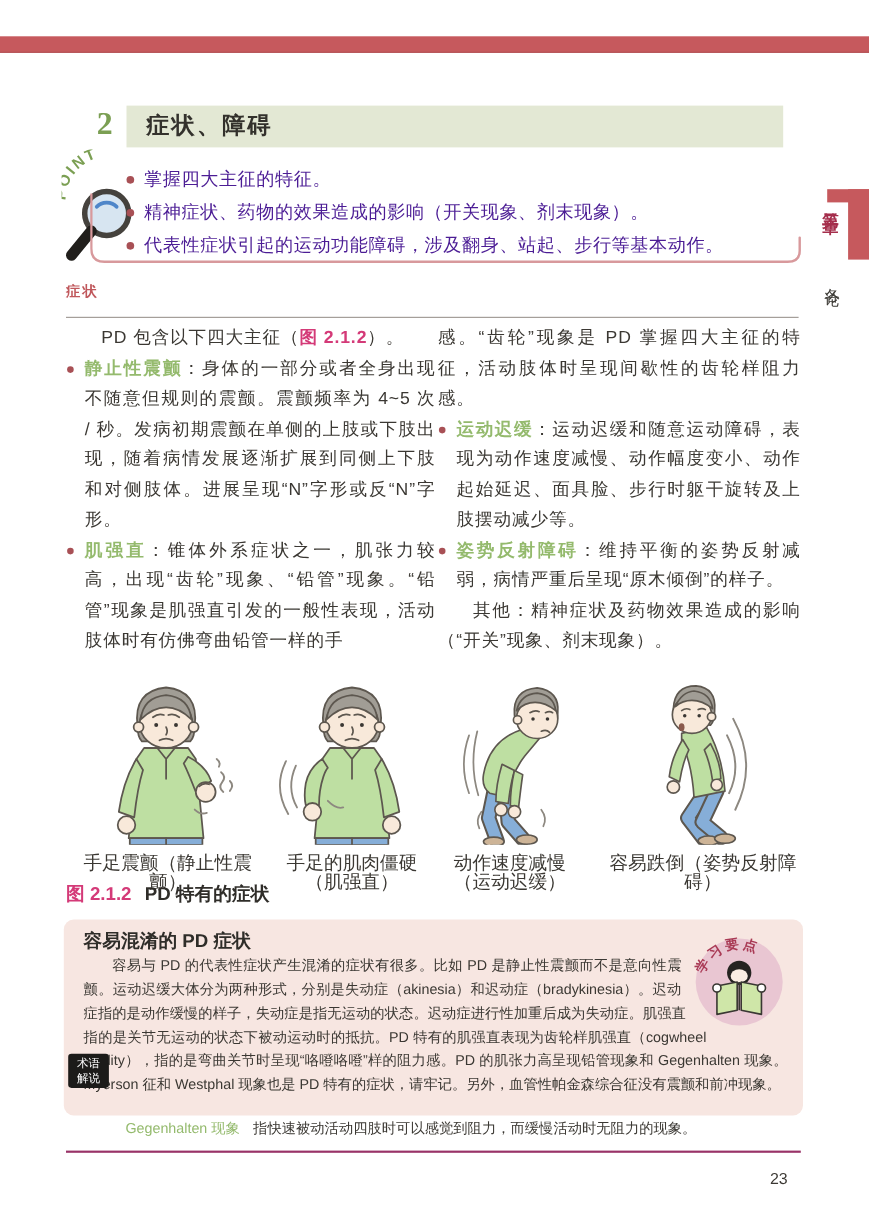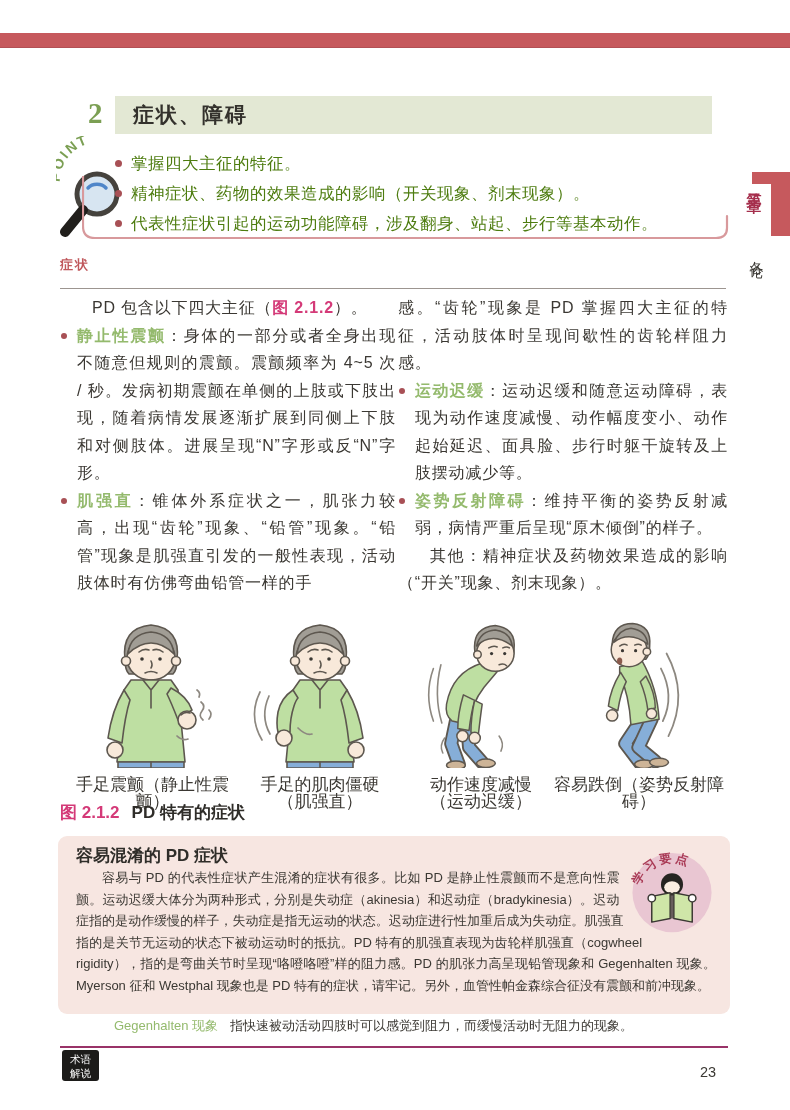--- a/index.html
+++ b/index.html
@@ -16,21 +16,21 @@
   .ch-band { position:absolute; left:115px; top:96px; width:597px; height:38px;
              background:var(--band-green-bg,#e3e8d4); }
   .ch-title { position:absolute; left:18px; top:0; line-height:38px; font-size:21px;
               font-weight:bold; color:#33312c; letter-spacing:2px; }
 
   
   .point-icon { position:absolute; left:56px; top:136px; width:82px; height:102px; }
   .point-bracket { position:absolute; left:82px; top:176px; width:648px; height:68px; }
   .point-list { position:absolute; left:114px; top:148px; width:612px; }
   .point-item { position:relative; padding-left:17px; line-height:30px; font-size:16.5px;
-                color:#4d7c0f; letter-spacing:0.5px; }
+                color:#4c1d95; letter-spacing:0.5px; }
   .point-dot { position:absolute; left:1px; top:12px; width:7px; height:7px; border-radius:50%;
                background:var(--bullet-red,#a85055); }
 
   
   .tab-cap { position:absolute; left:752px; top:172px; width:38px; height:12px; background:var(--band-red,#c6595d); }
   .tab-bar { position:absolute; left:771px; top:172px; width:19px; height:64px; background:var(--band-red,#c6595d); }
   .tab-chapter { position:absolute; left:744px; top:181px; writing-mode:vertical-rl; font-size:15px;
                  font-weight:bold; color:var(--tab-text-red,#a52e4c); letter-spacing:2px; }
   .tab-part { position:absolute; left:748px; top:250px; writing-mode:vertical-rl; font-size:14px;
               color:#3a3833; letter-spacing:4px; }
@@ -48,37 +48,37 @@
   .bullet { position:relative; padding-left:17px; }
   .bullet-dot { position:absolute; left:1px; top:11px; width:6px; height:6px; border-radius:50%;
                 background:var(--bullet-red,#a85055); }
   .term { color:var(--term-green,#94ba6d); font-weight:bold; }
   .figref { color:var(--figref-pink,#d43a78); font-weight:bold; }
 
   
   .figures { position:absolute; left:60px; top:616px; width:668px; display:flex; align-items:flex-start; }
   .fig-cell { display:flex; flex-direction:column; align-items:center; }
   .fig-cell.c1 { width:185px; } .fig-cell.c2 { width:150px; }
-  .fig-cell.c3 { width:155px;align-items:flex-end; } .fig-cell.c4 { width:178px; }
+  .fig-cell.c3 { width:155px; } .fig-cell.c4 { width:178px; }
   .fig-svg { height:152px; display:block; }
   .fig-caption { margin-top:8px; font-size:17px; line-height:17px; color:#3b3833; text-align:center; }
   .fig-cell.c3 .fig-caption { width:120px; text-align:left; }
 
   .figure-caption { position:absolute; left:60px; top:801px; font-size:17px; font-weight:bold; color:#2f2d29; }
   .figure-caption .label { color:var(--figref-pink,#d43a78); margin-right:12px; }
 
   
   .note-box { position:absolute; left:58px; top:836px; width:672px; height:178px;
               background:var(--box-pink-bg,#f7e6e1); border-radius:9px; padding:9px 14px 6px 18px; }
   .stamp { float:right; width:92px; height:92px; margin:-2px -2px 2px 8px; shape-outside:circle(50%); }
   .note-title { font-size:17px; font-weight:bold; color:#2f2d29; line-height:22px; }
   .note-body { font-size:13px; line-height:21.5px; text-align:justify; text-indent:2em; color:#3b3833; }
 
   
-  .gloss-badge { position:absolute; left:62px; top:1050px; width:37px; height:31px; background:#1c1b19;
+  .gloss-badge { position:absolute; left:62px; top:958px; width:37px; height:31px; background:#1c1b19;
                  color:#fff; font-size:10.5px; line-height:14px; text-align:center; border-radius:3px; padding-top:2px; }
   .gloss-text { position:absolute; left:114px; top:1016px; width:614px; font-size:13px; line-height:19px; }
   .gloss-term { color:var(--term-green,#8cb96a); margin-right:12px; }
 
   .bottom-line { position:absolute; left:60px; top:1046px; width:668px; height:2px;
                  background:var(--line-magenta,#993368); }
   .page-num { position:absolute; left:700px; top:1064px; font-size:14.5px; color:#3b3833; }
 </style>
 </head>
 <body>

